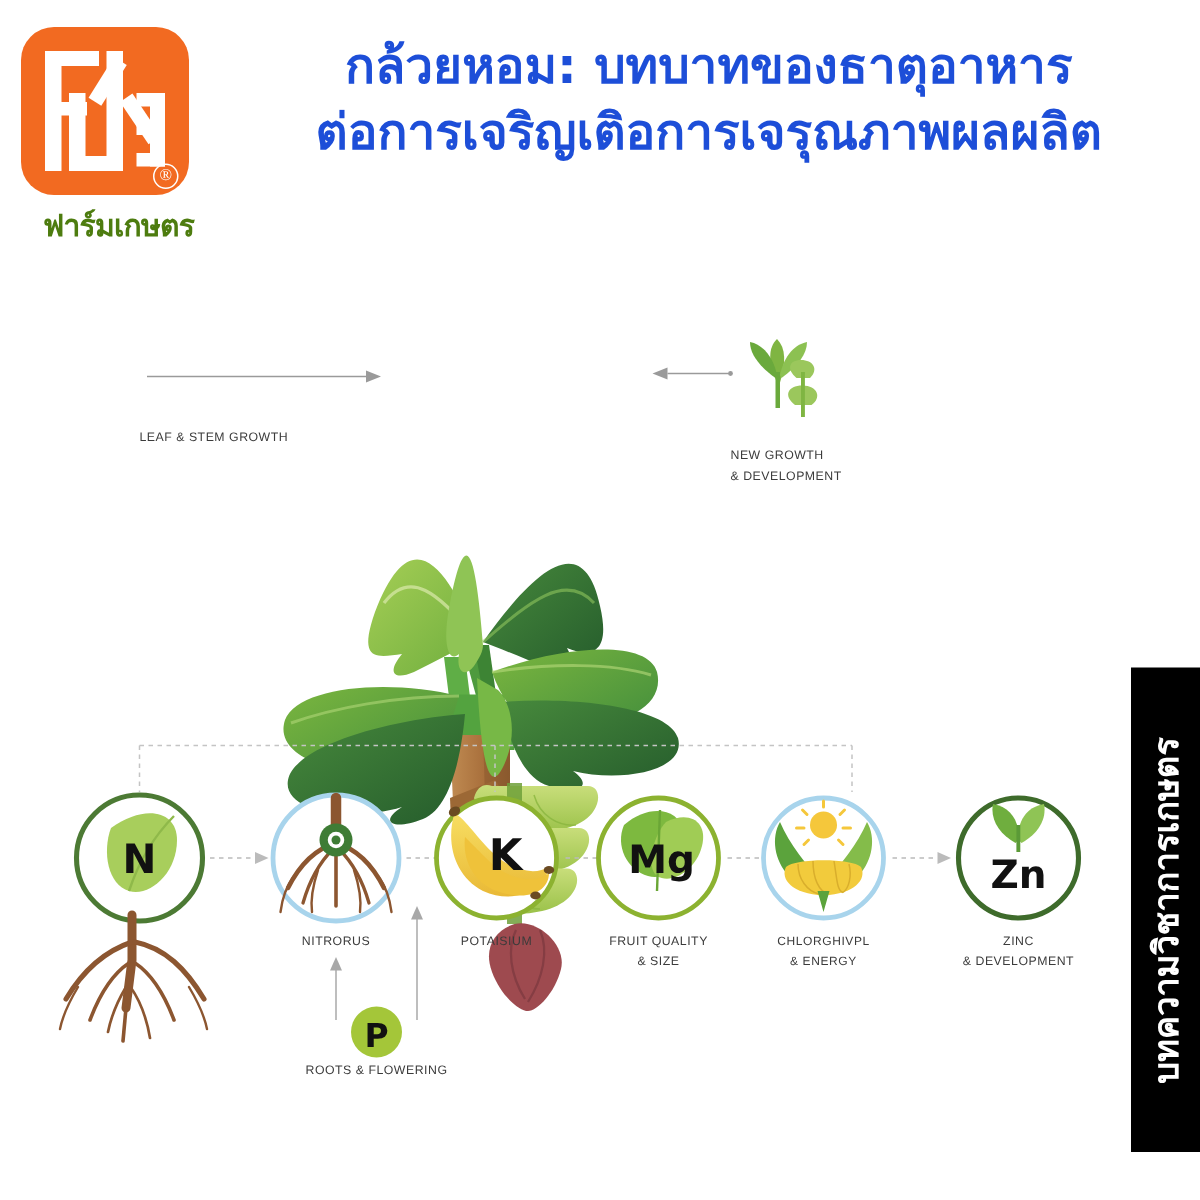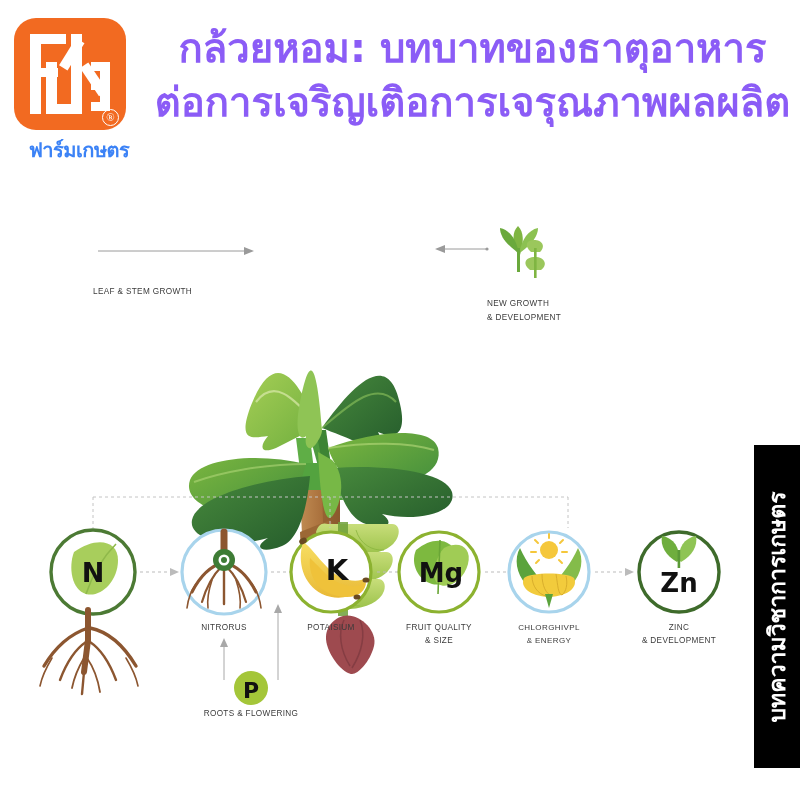--- a/index.html
+++ b/index.html
@@ -19,31 +19,31 @@
   }
   .lg-bar { position:absolute; background:#ffffff; }
   #logo-reg {
     position:absolute; right:7px; bottom:4px; width:17px; height:17px;
     border:1.6px solid #ffffff; border-radius:50%;
     color:#ffffff; font-size:11px; line-height:14px; text-align:center;
     font-family:"Liberation Serif",serif;
   }
   #logo-caption {
     margin-top:4px; width:130px; text-align:center;
-    font-size:20px; font-weight:bold; color:#3b82f6;
+    font-size:20px; font-weight:bold; color:#4d7c0f;
     font-family:Liberation Sans, sans-serif;
     letter-spacing:-0.5px;
   }
 
   #title-block {
     position:absolute; left:150px; top:22px; width:645px;
     text-align:center;
   }
   .title-line {
-    font-size:40px; font-weight:bold; color:#8b5cf6; line-height:1.34;
+    font-size:33px; font-weight:bold; color:#1d4ed8; line-height:1.34;
     font-family:"DejaVu Sans","Liberation Sans",sans-serif;
     white-space:nowrap;
   }
 
   
   #infographic { position:absolute; left:0; top:180px; width:798px; height:620px; }
   #infographic svg { display:block; }
 
   .lbl {
     font-family:"Liberation Sans","DejaVu Sans",sans-serif;

